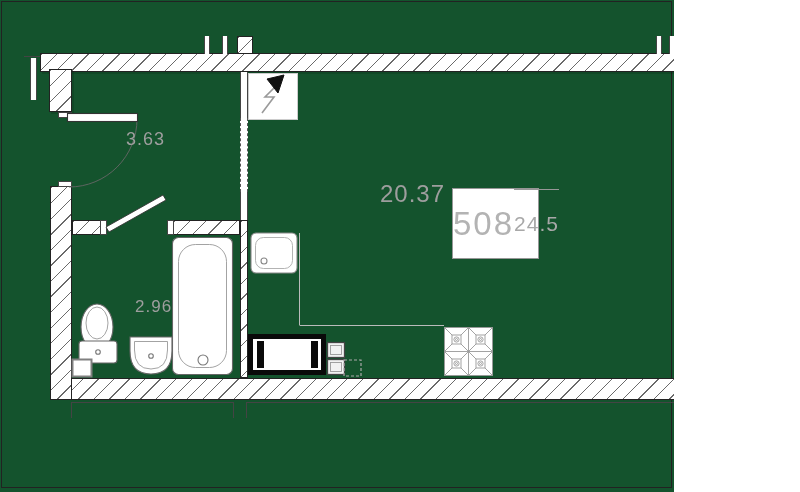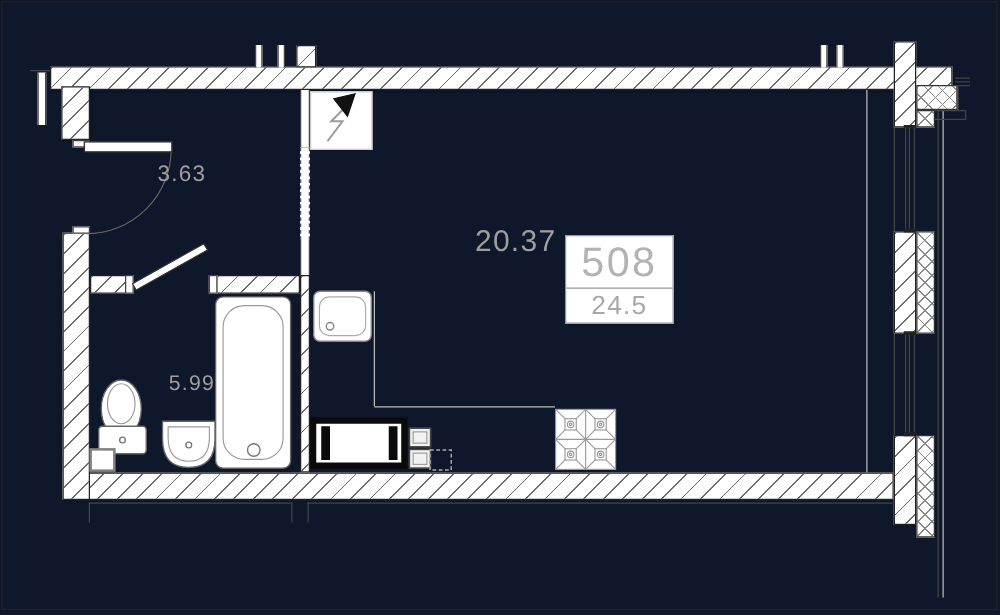--- a/index.html
+++ b/index.html
@@ -1,16 +1,16 @@
 <!DOCTYPE html>
 <html><head>
 <meta charset="utf-8">
 <style>
   html,body{margin:0;padding:0;background:#fff;}
-  .plan{position:relative;width:800px;height:492px;background:#0f172a;overflow:hidden;
+  .plan{position:relative;width:674px;height:492px;background:#14532d;overflow:hidden;
         font-family:"Liberation Sans",sans-serif;}
   .frame{position:absolute;left:1px;top:1px;right:2px;bottom:4px;border:1.5px solid #222;}
   .abs{position:absolute;box-sizing:border-box;}
   
   .h{background-color:#fff;
      background-image:repeating-linear-gradient(135deg,#6a6a6a 0 1px,transparent 1px 11px);
      border:1.3px solid #222;}
   
   .x{background-color:#fff;
      background-image:repeating-linear-gradient(135deg,#8a8a8a 0 1px,transparent 1px 8px),
@@ -18,21 +18,21 @@
      border:1px solid #333;}
   .dbl{background:#fff;border-left:1.2px solid #444;border-right:1.2px solid #444;}
   .dbl-dash{background:#fff;border-left:1.2px dashed #555;border-right:1.2px dashed #555;}
   .jamb{background:#fff;border:1px solid #444;}
   .ln{background:#444;}
   .lng{background:#bbb;}
   .cap{background:#222;}
   .sh{box-shadow:2px 2px 0 rgba(0,0,0,0.13);}
   .label{position:absolute;color:#9e9e9e;letter-spacing:1px;white-space:nowrap;}
   .unit-box{position:absolute;left:452px;top:188px;width:85px;height:69px;
-            border:1.5px solid #979797;background:#fff;display:flex;flex-direction:column;}
+            border:1.5px solid #979797;background:#fff;display:flex;flex-direction:row;}
   .unit-number{flex:1.55;display:flex;align-items:center;justify-content:center;
                font-size:33px;color:#b3b3b3;letter-spacing:2px;}
   .unit-area{flex:1;display:flex;align-items:center;justify-content:center;
              border-top:1.2px solid #979797;font-size:21px;color:#a8a8a8;letter-spacing:1px;}
   svg{position:absolute;left:0;top:0;}
   .ebox{border:1px solid #ccc;background:#fff;}
 </style>
 </head>
 <body>
 
@@ -191,20 +191,20 @@
       <rect x="327.5" y="342.5" width="17" height="15"></rect>
       <rect x="330.5" y="345.5" width="11" height="9" fill="none" stroke="#999" stroke-width="0.9"></rect>
       <rect x="327.5" y="359.5" width="17" height="15"></rect>
       <rect x="330.5" y="362.5" width="11" height="9" fill="none" stroke="#999" stroke-width="0.9"></rect>
     </g>
 
     <rect x="344" y="360" width="17" height="16" fill="none" stroke="#aaa" stroke-width="1.2" stroke-dasharray="3,2"></rect>
   </svg>
 
   <div class="label" style="left:126px;top:129px;font-size:18px;">3.63</div>
-  <div class="label" style="left:135px;top:297px;font-size:17px;">5.99</div>
+  <div class="label" style="left:135px;top:297px;font-size:17px;">2.96</div>
   <div class="label" style="left:380px;top:180px;font-size:24px;">20.37</div>
 
   <div class="unit-box">
     <div class="unit-number">508</div>
     <div class="unit-area">24.5</div>
   </div>
 </div>
 
 </body></html>

